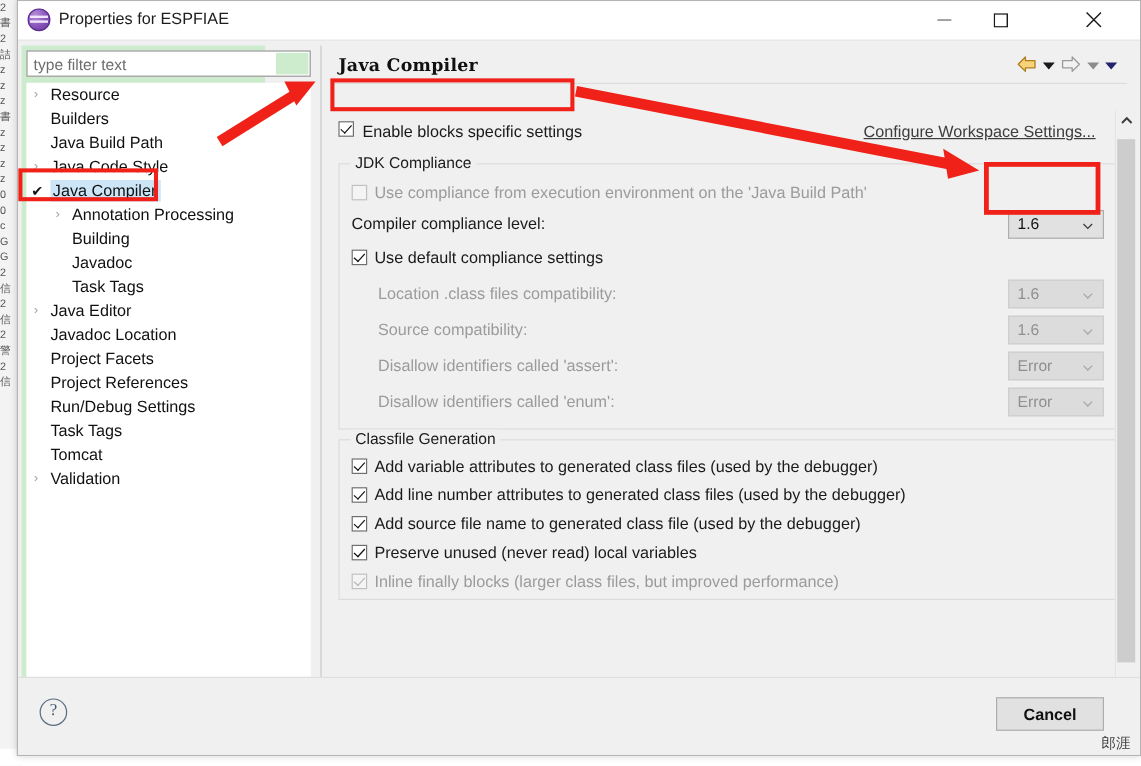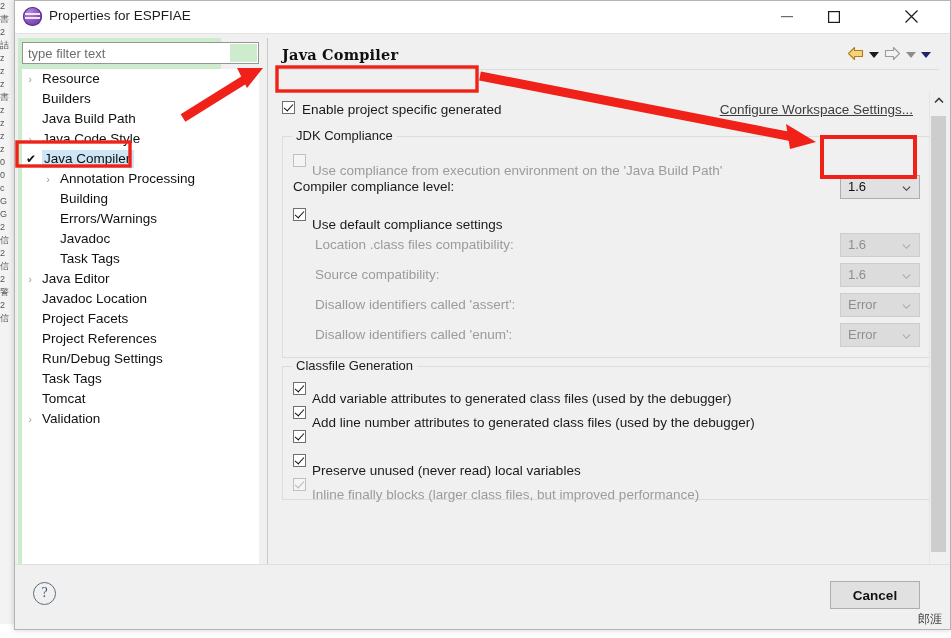--- a/index.html
+++ b/index.html
@@ -292,21 +292,21 @@
   }
   .row .rlabel {
     position: absolute;
     left: 0; top: 2px;
     font-size: 13.5px;
   }
   .row .rlabel.indent { left: 22px; }
   .row .cbx { position: absolute; left: 0; top: 3px; }
   .row .cblabel {
     position: absolute;
-    left: 19px; top: 12px;
+    left: 19px; top: 2px;
     font-size: 13.5px;
   }
 
   .combo {
     position: absolute;
     right: 0;
     width: 80px; height: 24px;
     background: #e1e1e1;
     border: 1px solid #adadad;
     box-sizing: border-box;
@@ -437,21 +437,20 @@
         <div id="filter-green"></div>
       </div>
       <div id="tree">
           <div class="tree-item depth0"><span class="tw">›</span><span class="lbl">Resource</span></div>
           <div class="tree-item depth0"><span class="lbl">Builders</span></div>
           <div class="tree-item depth0"><span class="lbl">Java Build Path</span></div>
           <div class="tree-item depth0"><span class="tw">›</span><span class="lbl">Java Code Style</span></div>
           <div class="tree-item depth0 selected"><span class="check">✔</span><span class="lbl">Java Compiler</span></div>
           <div class="tree-item depth1"><span class="tw">›</span><span class="lbl">Annotation Processing</span></div>
           <div class="tree-item depth1"><span class="lbl">Building</span></div>
-          <div class="tree-item depth1"><span class="lbl">Errors/Warnings</span></div>
           <div class="tree-item depth1"><span class="lbl">Javadoc</span></div>
           <div class="tree-item depth1"><span class="lbl">Task Tags</span></div>
           <div class="tree-item depth0"><span class="tw">›</span><span class="lbl">Java Editor</span></div>
           <div class="tree-item depth0"><span class="lbl">Javadoc Location</span></div>
           <div class="tree-item depth0"><span class="lbl">Project Facets</span></div>
           <div class="tree-item depth0"><span class="lbl">Project References</span></div>
           <div class="tree-item depth0"><span class="lbl">Run/Debug Settings</span></div>
           <div class="tree-item depth0"><span class="lbl">Task Tags</span></div>
           <div class="tree-item depth0"><span class="lbl">Tomcat</span></div>
           <div class="tree-item depth0"><span class="tw">›</span><span class="lbl">Validation</span></div>
@@ -475,21 +474,21 @@
           </svg>
         </span>
         <span class="caret-dn" style="border-top-color:#8c8c8c"></span>
         <span class="caret-dn blue"></span>
       </div>
 
       <div id="sep-line"></div>
 
       <div id="enable-row">
         <span class="cbx checked"></span>
-        <span id="enable-lbl">Enable project specific generated</span>
+        <span id="enable-lbl">Enable blocks specific settings</span>
         <span id="cfg-ws-link">Configure Workspace Settings...</span>
       </div>
 
       <div class="group" id="grp-jdk">
         <div class="group-title">JDK Compliance</div>
 
         <div class="row" style="top:14px;">
           <span class="cbx dis"></span>
           <span class="cblabel lbl-dis"><span>Use compliance from execution environment on the </span><span class="u">'Java Build Path'</span></span>
         </div>
@@ -555,20 +554,21 @@
             <div class="row" style="top: 12px;">
               <span class="cbx checked"></span>
               <span class="cblabel">Add variable attributes to generated class files (used by the debugger)</span>
             </div>
             <div class="row" style="top: 36px;">
               <span class="cbx checked"></span>
               <span class="cblabel">Add line number attributes to generated class files (used by the debugger)</span>
             </div>
             <div class="row" style="top: 60px;">
               <span class="cbx checked"></span>
+              <span class="cblabel">Add source file name to generated class file (used by the debugger)</span>
             </div>
             <div class="row" style="top: 84px;">
               <span class="cbx checked"></span>
               <span class="cblabel">Preserve unused (never read) local variables</span>
             </div>
             <div class="row" style="top: 108px;">
               <span class="cbx checked dis"></span>
               <span class="cblabel lbl-dis">Inline finally blocks (larger class files, but improved performance)</span>
             </div>
           </div>

